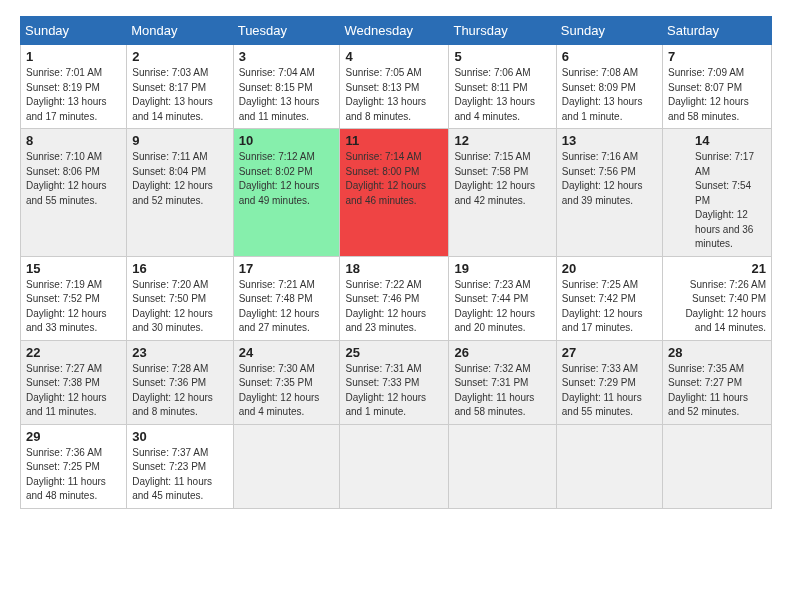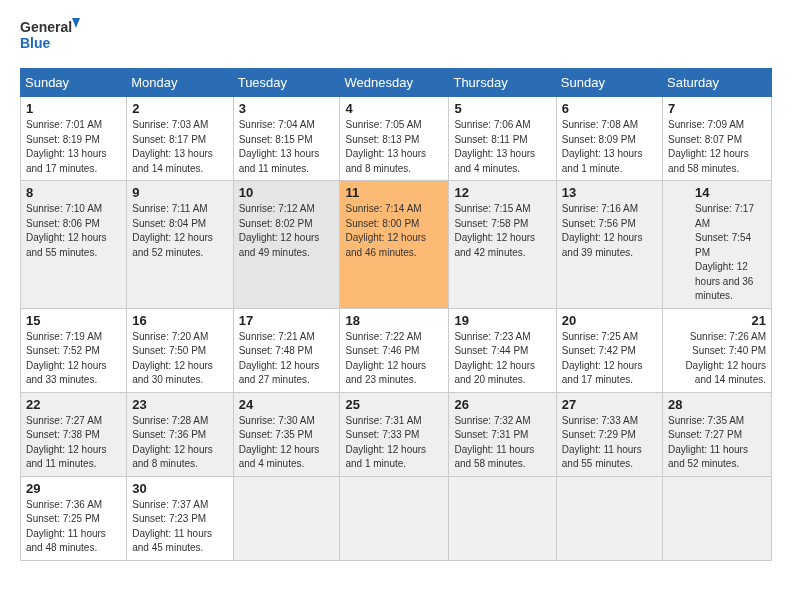--- a/index.html
+++ b/index.html
@@ -84,33 +84,20 @@
       background: #fff;
     }
     .calendar tbody tr:nth-child(even) td:not(.empty) {
       background: #efefef;
     }
   </style>
 </head>
 <body>
 
 <div class="page">
-  <div class="header">
-    <div class="logo">
-  <svg width="60" height="40" viewBox="0 0 60 40" xmlns="http://www.w3.org/2000/svg">
-    <text x="0" y="16" font-size="14" font-weight="bold" fill="#333" font-family="Arial">General</text>
-    <text x="0" y="32" font-size="14" font-weight="bold" fill="#1a6bbf" font-family="Arial">Blue</text>
-    <polygon points="52,2 60,2 56,12" fill="#1a6bbf"></polygon>
-  </svg>
-</div>
-    <div class="title-area">
-      <div class="month-title"></div>
-      <div class="location"></div>
-    </div>
-  </div>
 
   <table class="calendar">
     <thead>
       <tr>
         <th>Sunday</th>
         <th>Monday</th>
         <th>Tuesday</th>
         <th>Wednesday</th>
         <th>Thursday</th>
         <th>Sunday</th>
@@ -150,25 +137,25 @@
         </tr>
         <tr>
           <td style="background: rgb(239, 239, 239);">
         <span class="day-num">8</span>
         <span class="day-info">Sunrise: 7:10 AM<br>Sunset: 8:06 PM<br>Daylight: 12 hours and 55 minutes.</span>
       </td>
           <td style="background: rgb(239, 239, 239);">
         <span class="day-num">9</span>
         <span class="day-info">Sunrise: 7:11 AM<br>Sunset: 8:04 PM<br>Daylight: 12 hours and 52 minutes.</span>
       </td>
-          <td style="background: #e5e5e5; margin-top: 11px;">
+          <td style="background: #86efac; margin-top: 11px;">
         <span class="day-num">10</span>
         <span class="day-info">Sunrise: 7:12 AM<br>Sunset: 8:02 PM<br>Daylight: 12 hours and 49 minutes.</span>
       </td>
-          <td style="background: #fdba74; margin-top: 32px;">
+          <td style="background: #ef4444; margin-top: 32px;">
         <span class="day-num">11</span>
         <span class="day-info">Sunrise: 7:14 AM<br>Sunset: 8:00 PM<br>Daylight: 12 hours and 46 minutes.</span>
       </td>
           <td style="background: rgb(239, 239, 239);">
         <span class="day-num">12</span>
         <span class="day-info">Sunrise: 7:15 AM<br>Sunset: 7:58 PM<br>Daylight: 12 hours and 42 minutes.</span>
       </td>
           <td style="background: rgb(239, 239, 239);">
         <span class="day-num">13</span>
         <span class="day-info">Sunrise: 7:16 AM<br>Sunset: 7:56 PM<br>Daylight: 12 hours and 39 minutes.</span>

